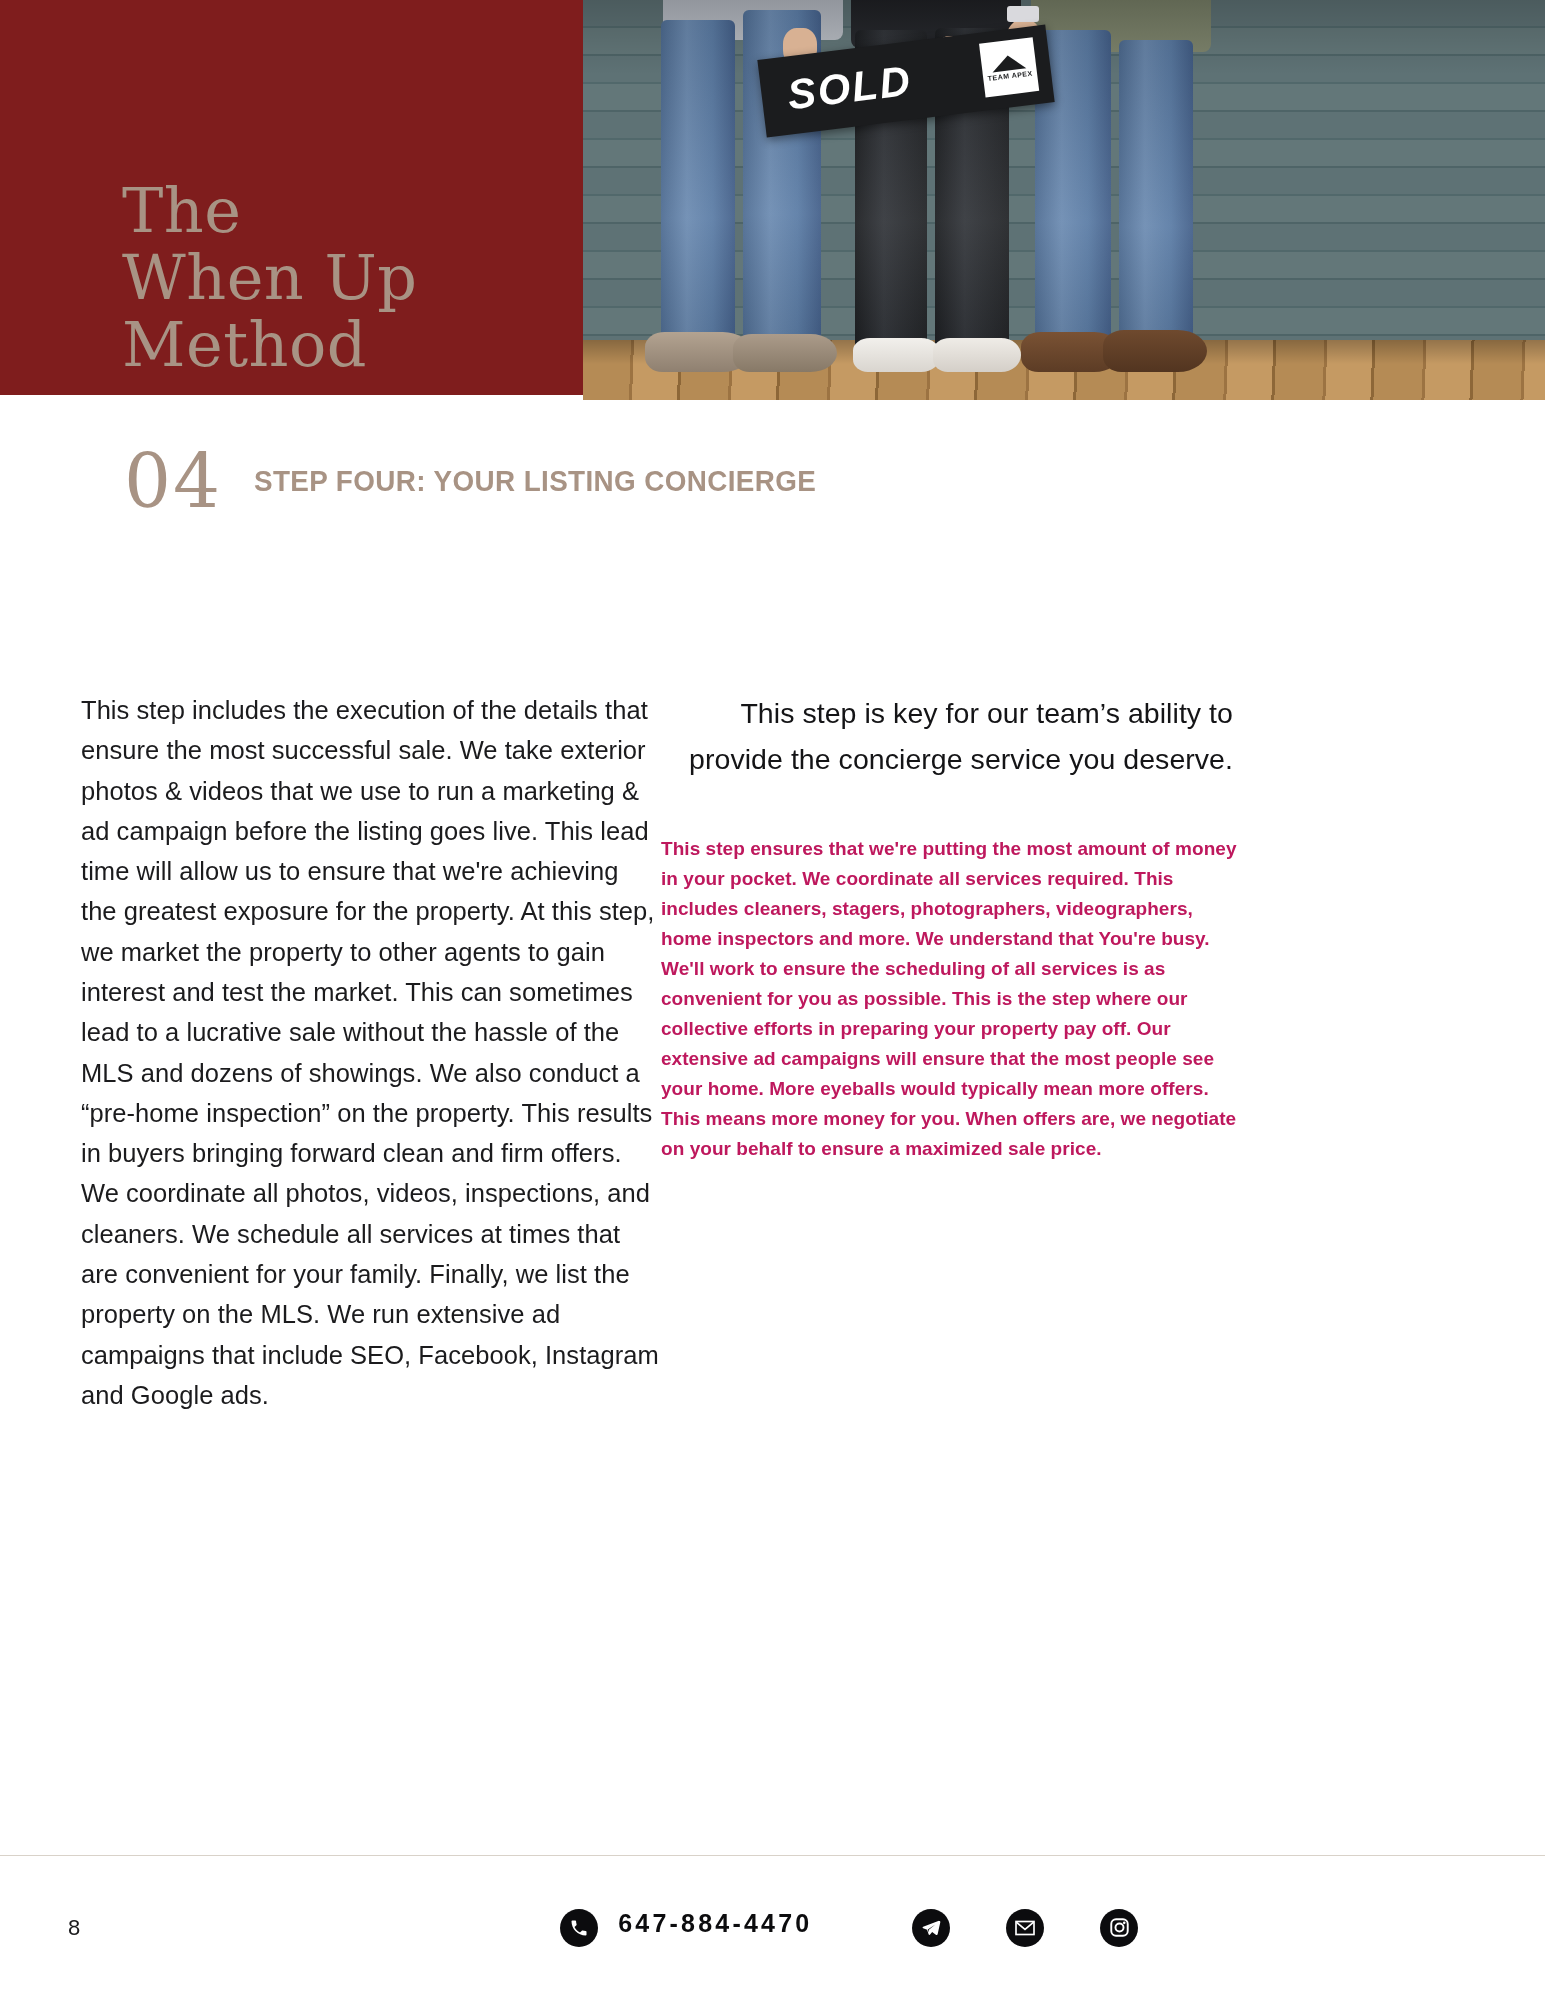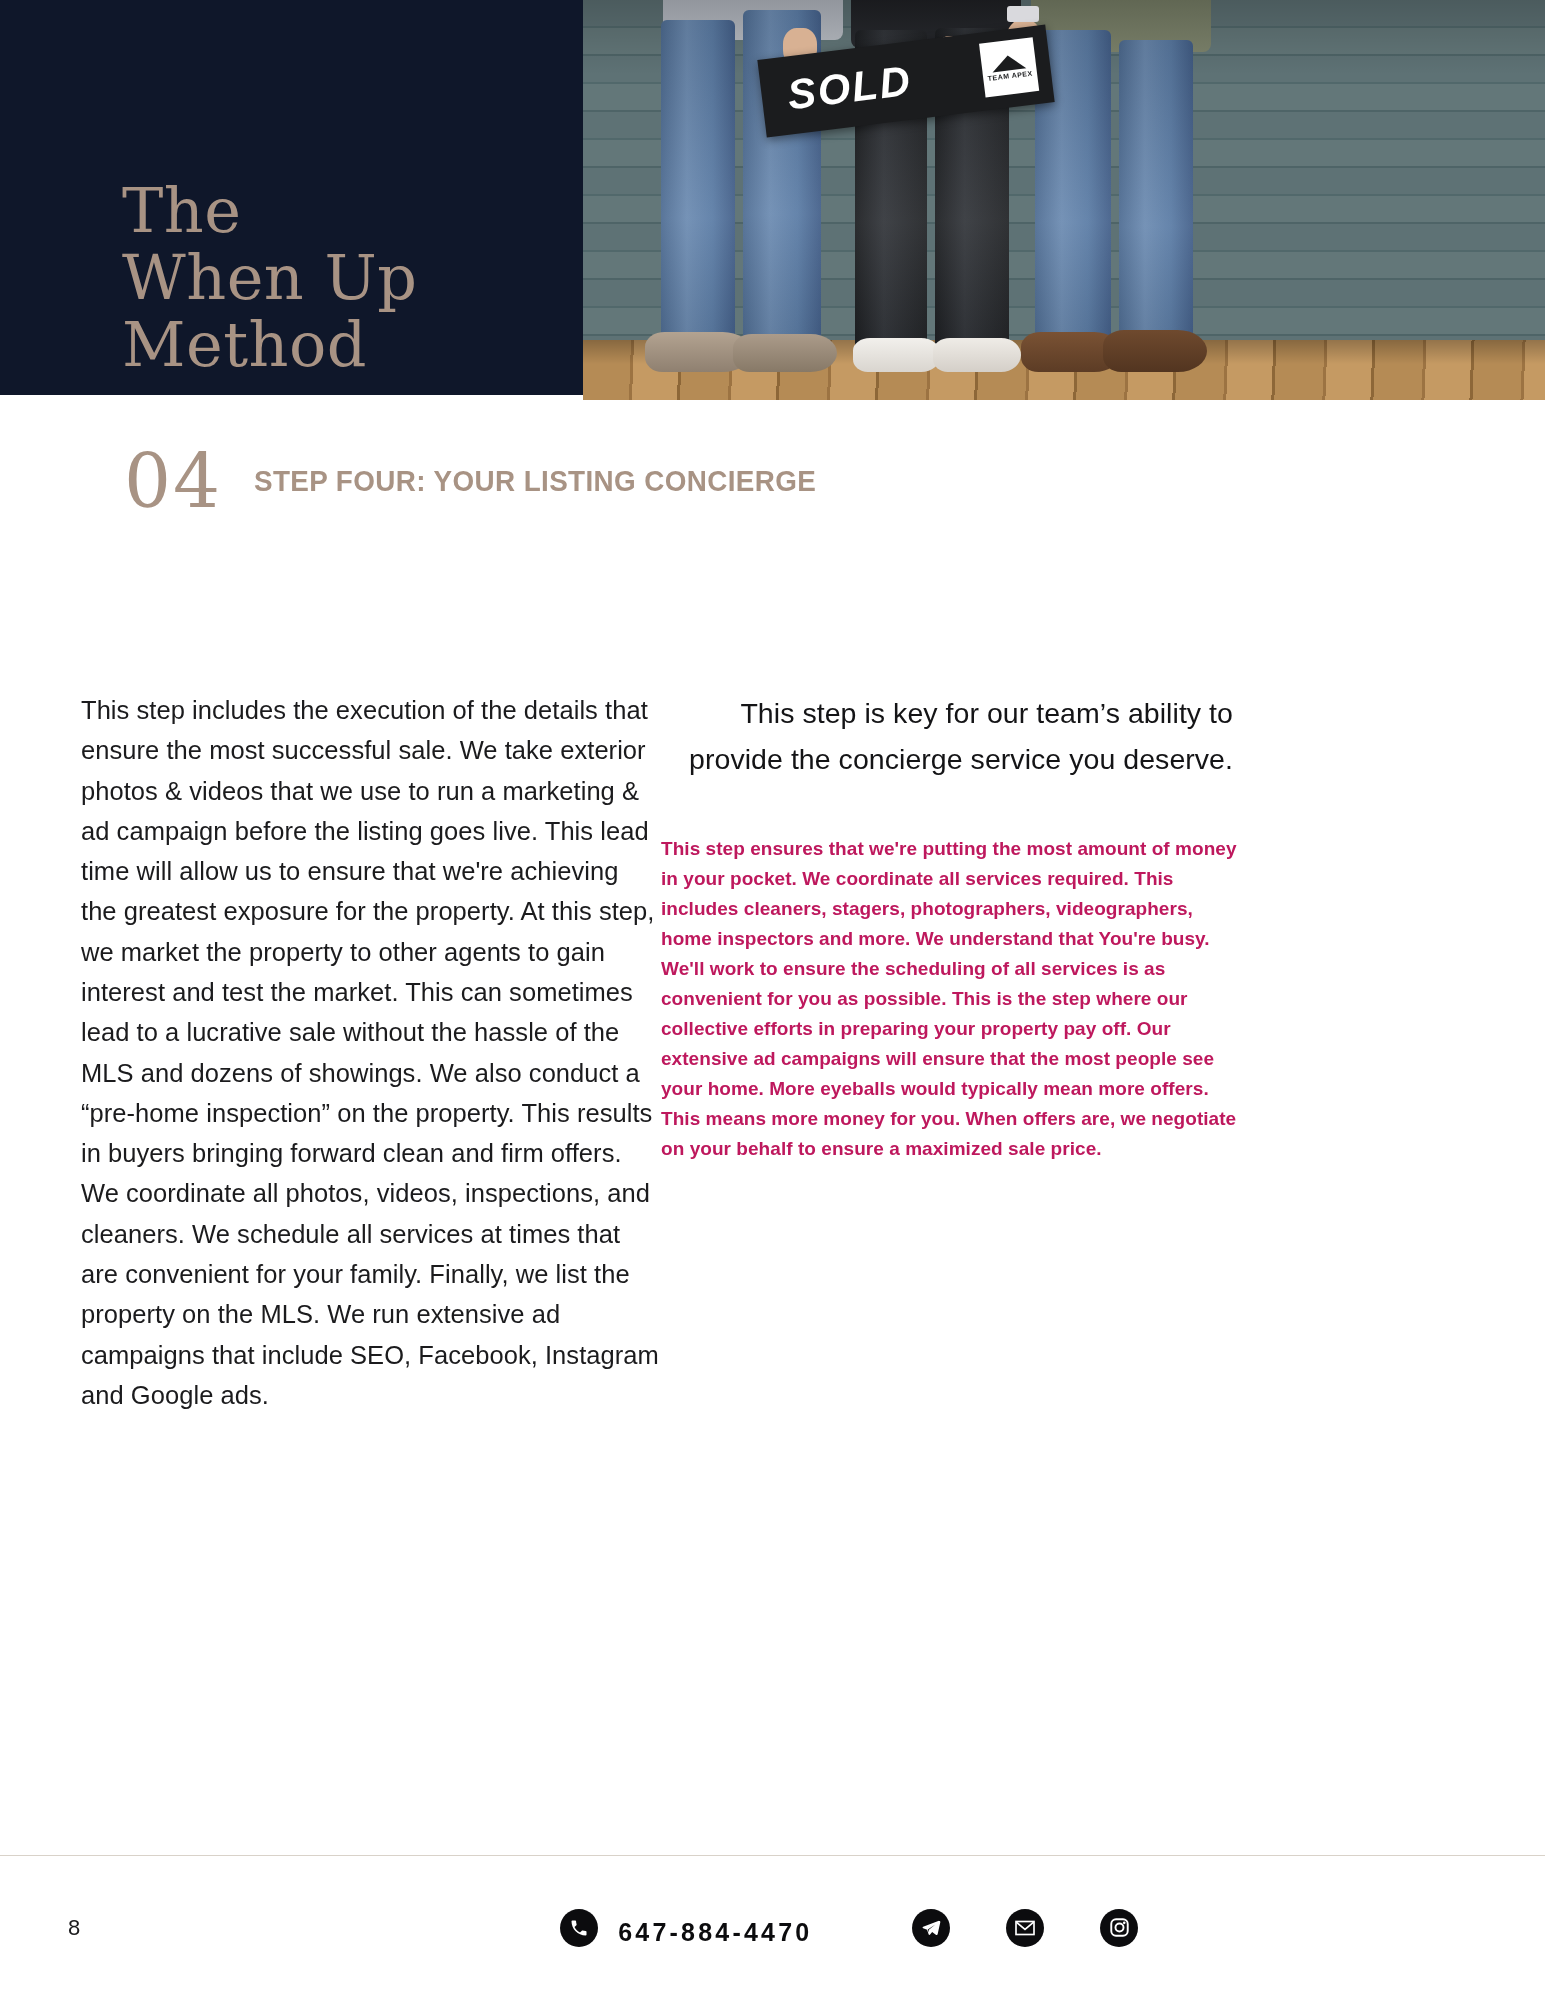--- a/index.html
+++ b/index.html
@@ -20,21 +20,21 @@
     position: absolute;
     left: 0; top: 0;
     width: 1545px;
     height: 400px;
   }
   .hero-panel {
     position: absolute;
     left: 0; top: 0;
     width: 583px;
     height: 395px;
-    background: #0f172a;
+    background: #7f1d1d;
   }
   .hero-title {
     position: absolute;
     left: 122px;
     top: 178px;
     font-family: "DejaVu Serif", "Liberation Serif", serif;
     font-weight: 400;
     font-size: 62px;
     line-height: 1.08;
     color: #A89384;
@@ -254,21 +254,21 @@
   }
   .page-num {
     margin-left: 68px;
     font-size: 22px;
     color: #1b1b1d;
     font-family: "Liberation Sans", sans-serif;
   }
   .footer-contact {
     margin-left: 480px;
     display: flex;
-    align-items: flex-end;
+    align-items: flex-start;
   }
   .icon-circle {
     width: 38px;
     height: 38px;
     border-radius: 50%;
     background: #0c0c0e;
     display: flex;
     align-items: center;
     justify-content: center;
     flex: 0 0 auto;

